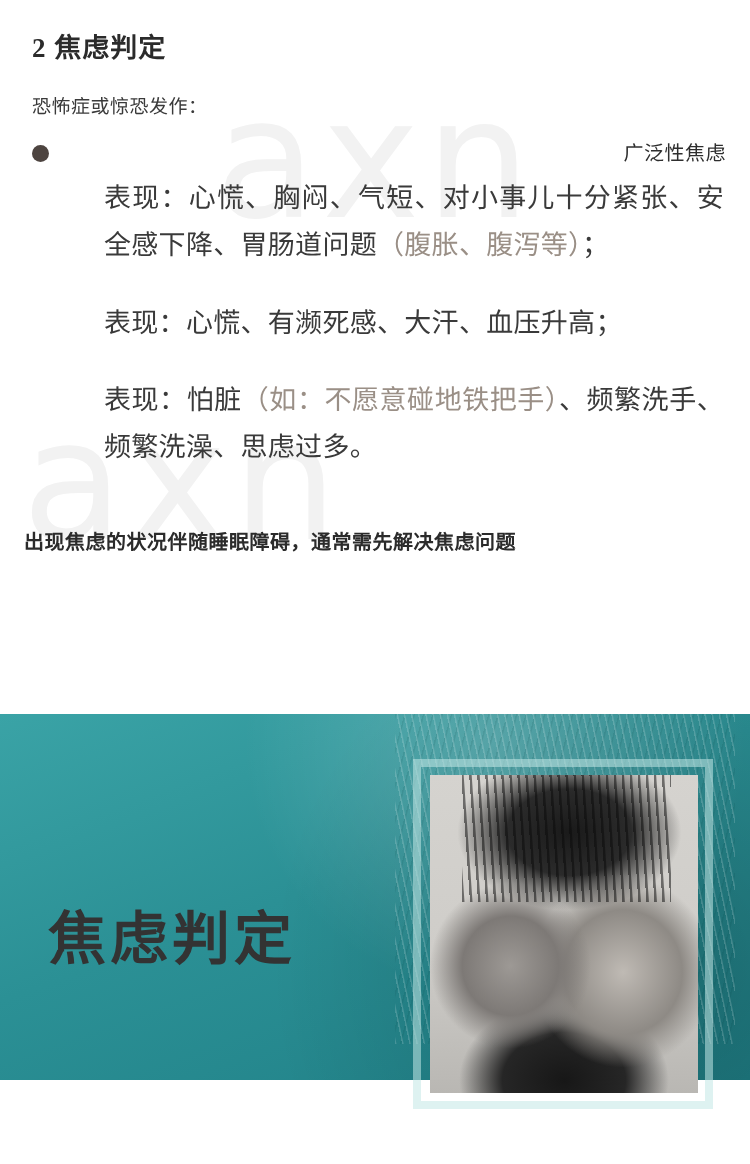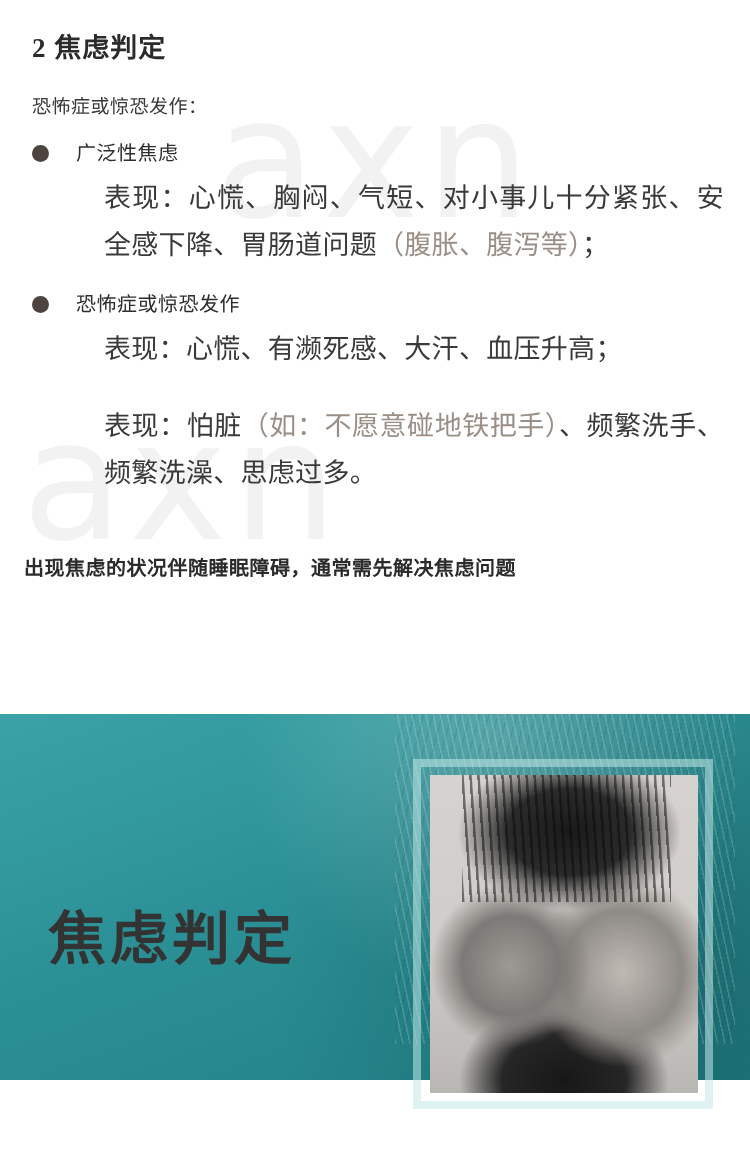--- a/index.html
+++ b/index.html
@@ -72,20 +72,21 @@
   }
 
   .item {
     position: relative;
     padding: 22px 0 0 0;
   }
   .bullet-row {
     display: flex;
     align-items: flex-start;
     padding-left: 8px;
+    justify-content: space-between;
   }
   .bullet {
     width: 17px;
     height: 17px;
     border-radius: 50%;
     background: #4d4440;
     margin-top: 5px;
     margin-right: 27px;
     flex: 0 0 auto;
   }
@@ -218,24 +219,20 @@
         <div class="bullet-row">
           <span class="bullet"></span>
           <span class="item-title">广泛性焦虑</span>
         </div>
         <div class="detail">
           <span>表现：心慌、胸闷、气短、对小事儿十分紧张、安全感下降、胃肠道问题</span><span class="sub">（腹胀、腹泻等）</span><span>；</span>
         </div>
       </div>
 
       <div class="item">
-        <div class="bullet-row">
-          <span class="bullet"></span>
-          <span class="item-title">恐怖症或惊恐发作</span>
-        </div>
         <div class="detail">
           <span>表现：心慌、有濒死感、大汗、血压升高；</span><span class="sub"></span><span></span>
         </div>
       </div>
 
       <div class="item">
         <div class="detail">
           <span>表现：怕脏</span><span class="sub">（如：不愿意碰地铁把手）</span><span>、频繁洗手、频繁洗澡、思虑过多。</span>
         </div>
       </div>

